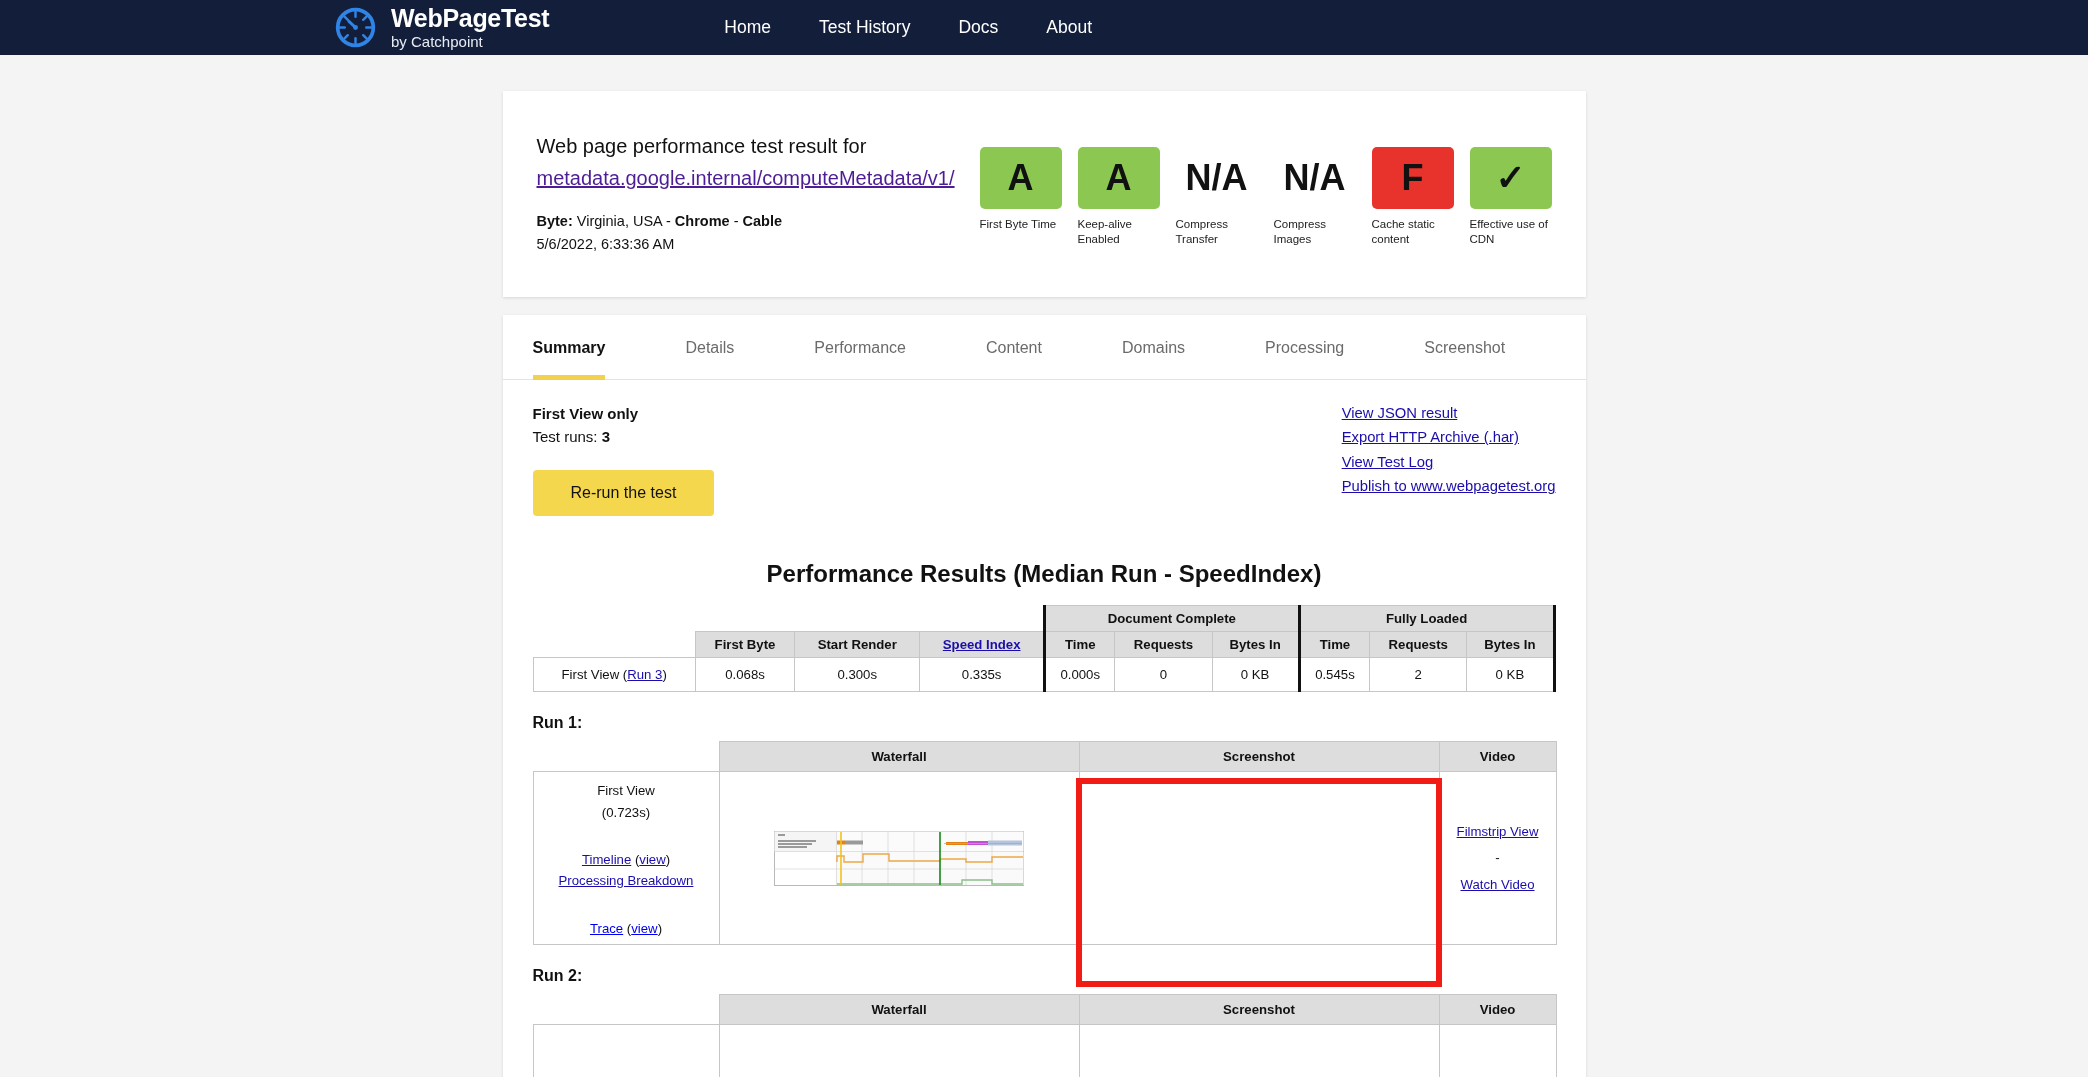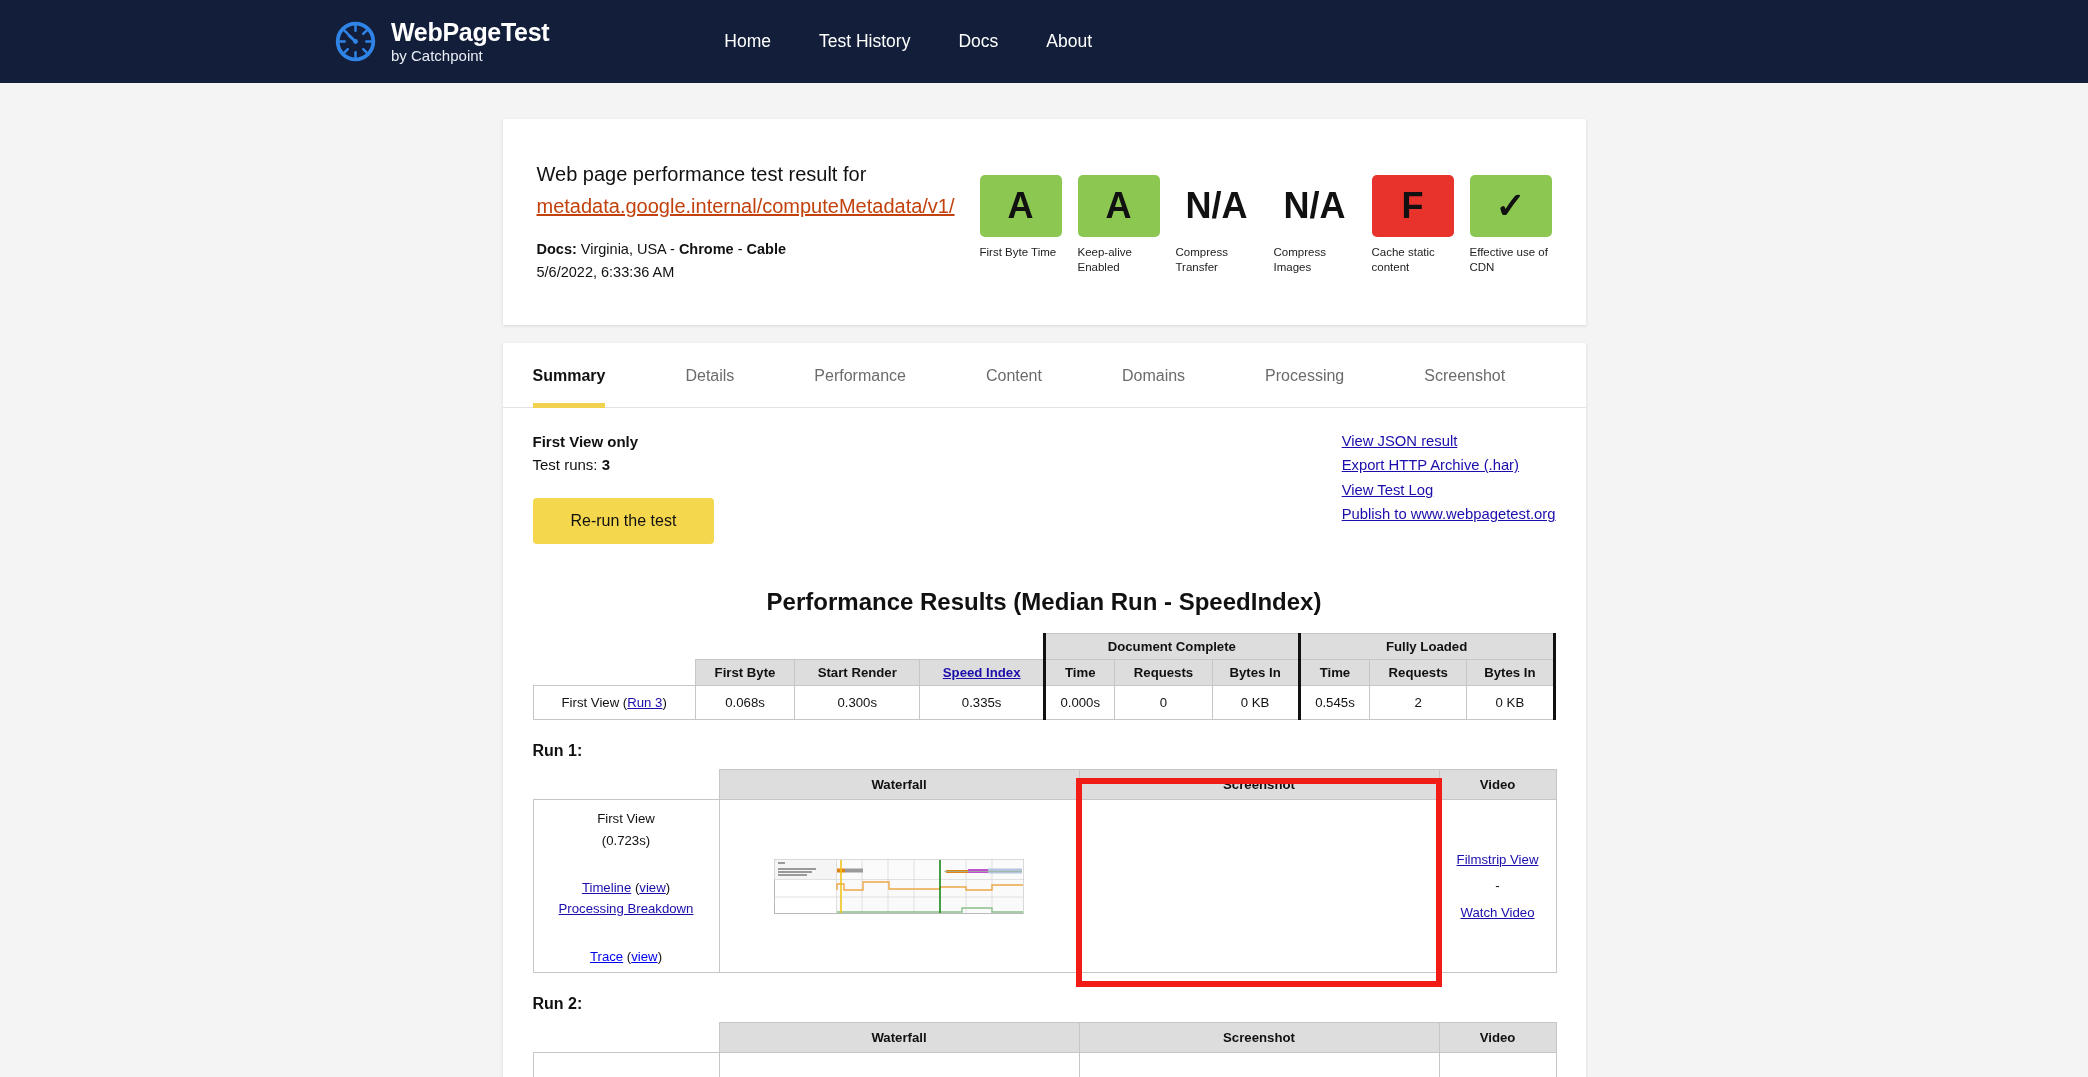--- a/index.html
+++ b/index.html
@@ -5,21 +5,21 @@
   * { box-sizing: border-box; }
   html, body {
     margin: 0; padding: 0;
     background: #f4f4f4;
     font-family: "Liberation Sans", sans-serif;
   }
   body { width: 2088px; height: 1077px; overflow: hidden; position: relative; }
 
   
   .navbar {
-    height: 83px;
+    height: 55px;
     background: #131f3a;
     display: flex;
     align-items: center;
     position: relative;
   }
   .brand {
     display: flex; align-items: center;
     margin-left: 333px;
     gap: 13px;
   }
@@ -70,21 +70,21 @@
   }
   .result-left { flex: 1 1 auto; padding-left: 0px; }
   .result-heading {
     font-size: 20px;
     color: #111111;
     margin: 0 0 9px 0;
     font-weight: normal;
   }
   .result-url {
     font-size: 20px;
-    color: #c2410c;
+    color: #4c1d95;
     text-decoration: underline;
     display: inline-block;
     margin-bottom: 20px;
     word-break: break-all;
   }
   .result-meta {
     font-size: 14.5px;
     color: #111111;
     line-height: 1.62;
   }
@@ -284,21 +284,21 @@
 </div>
 
 <div class="page">
 
   <div class="card result-card">
     <div class="result-left">
       <div class="result-heading">Web page performance test result for</div>
       <a class="result-url" href="#">metadata.google.internal/computeMetadata/v1/</a>
       <div class="result-meta">
         <div>
-          <b>Docs:</b>
+          <b>Byte:</b>
           <span>Virginia, USA</span><span> - </span><b>Chrome</b><span> - </span><b>Cable</b>
         </div>
         <div>5/6/2022, 6:33:36 AM</div>
       </div>
     </div>
     <div class="grades">
       <div class="grade">
         <div class="grade-box" id="gb0" style="background: rgb(140, 199, 81);">A</div>
         <div class="grade-label">First Byte Time</div>
       </div>

